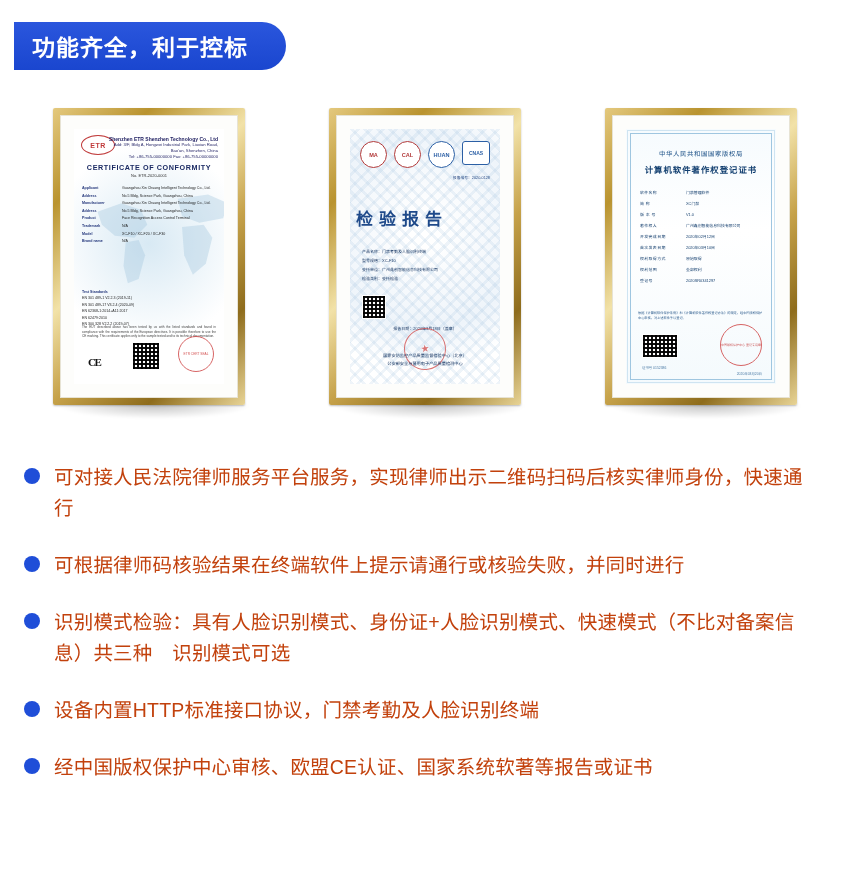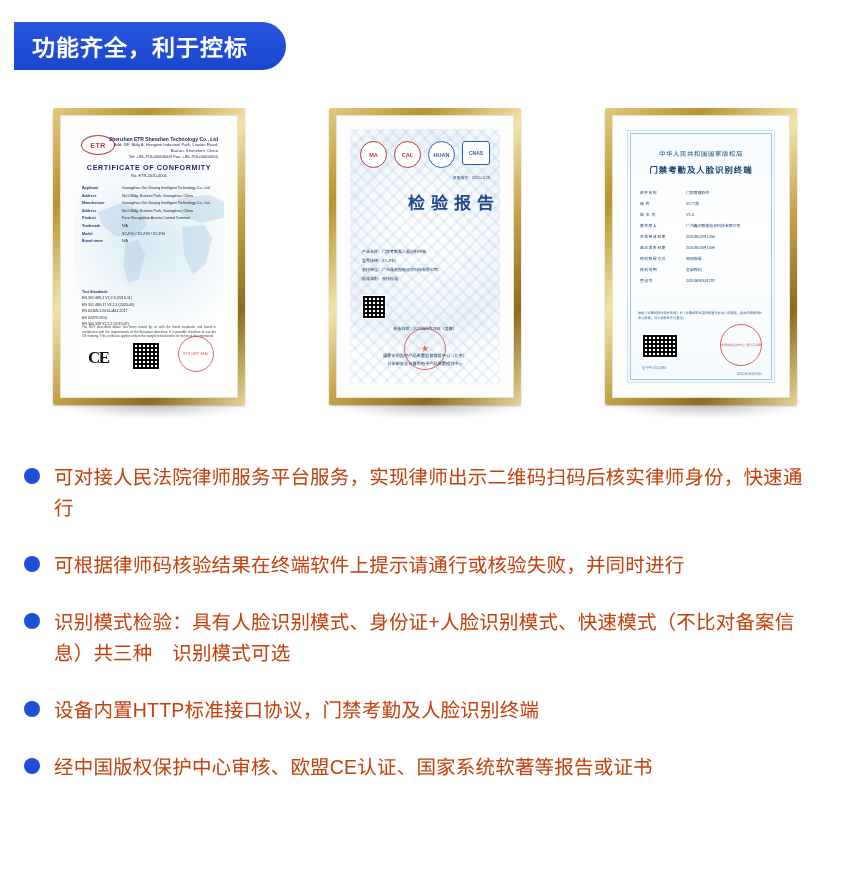--- a/index.html
+++ b/index.html
@@ -189,21 +189,21 @@
     top: 196px;
     font-size: 3.1px;
     line-height: 4.6px;
     color: #444;
     text-align: justify;
   }
   .c1-ce {
     position: absolute;
     left: 14px;
     bottom: 16px;
-    font-size: 17px;
+    font-size: 11px;
     font-weight: bold;
     letter-spacing: -1.5px;
     color: #111;
     font-family: "Liberation Serif", serif;
   }
   .c1-qr {
     position: absolute;
     left: 58px;
     bottom: 14px;
     width: 26px;
@@ -265,24 +265,24 @@
   }
   .c2-no {
     position: absolute;
     right: 10px;
     top: 46px;
     font-size: 3.8px;
     color: #2e4f87;
   }
   .c2-title {
     position: absolute;
-    top: 60px;
+    top: 76px;
     left: 0;
     right: 0;
-    text-align: right;
+    text-align: left;
     font-size: 17px;
     letter-spacing: 6px;
     font-weight: bold;
     color: #1f4a8a;
     font-family: "Liberation Serif", serif;
     text-indent: 6px;
   }
   .c2-rows {
     position: absolute;
     left: 12px;
@@ -599,21 +599,21 @@
     </div>
 
     <div class="cert">
       <div class="cert-shadow"></div>
       <div class="cert-frame">
         <div class="cert-mat">
           <div class="cert-paper c3-paper">
             <div class="c3-border"></div>
 
             <div class="c3-h1">中华人民共和国国家版权局</div>
-            <div class="c3-h2">门禁考勤及人脸识别终端</div>
+            <div class="c3-h2">计算机软件著作权登记证书</div>
 
             <div class="c3-rows">
               <div class="r">
                   <span class="k">软件名称</span>
                   <span class="v">门禁管理软件</span>
                 </div>
               <div class="r">
                   <span class="k">简 称</span>
                   <span class="v">XC门禁</span>
                 </div>

